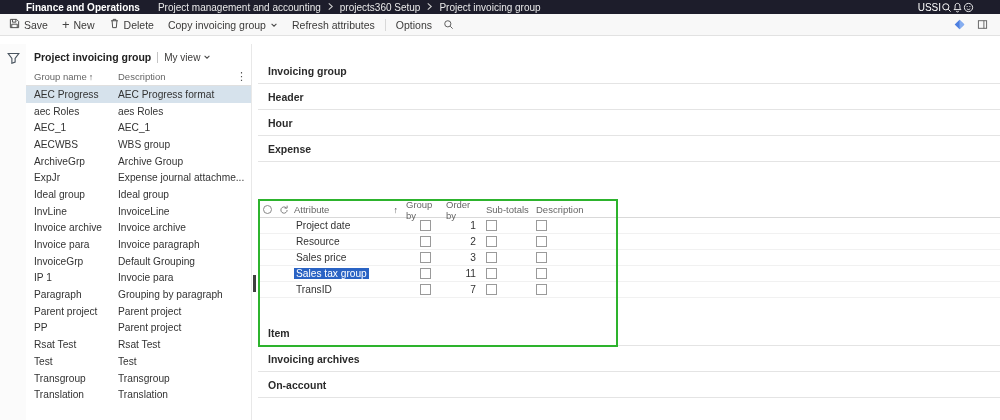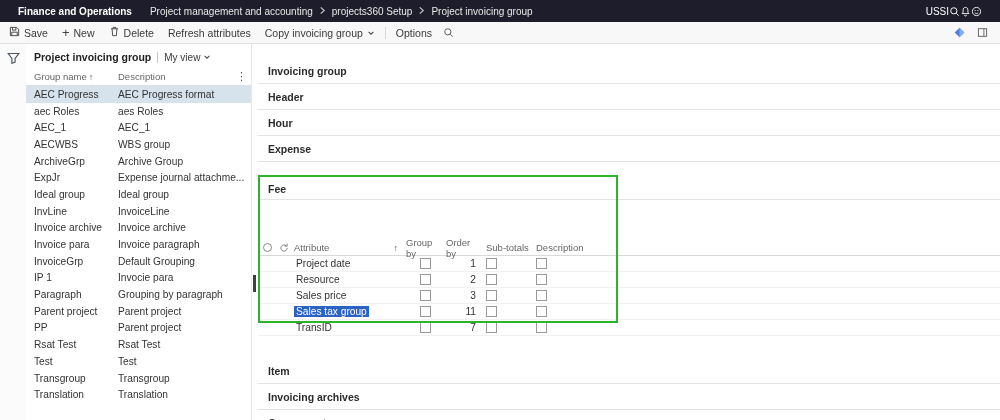--- a/index.html
+++ b/index.html
@@ -1,21 +1,21 @@
 <!DOCTYPE html>
 <html style="--topbar-bg: #1d1d2b; --selected-row: #d6e2ec; --cell-selection: #2a63c4; --annotation-green: #2db32d;"><head>
 <meta charset="utf-8">
 <style>
   *{margin:0;padding:0;box-sizing:border-box;}
   html,body{width:1000px;height:420px;}
   body{font-family:"Liberation Sans","DejaVu Sans",sans-serif;font-size:11px;color:#333;background:#fff;overflow:hidden;}
   .screen{position:relative;width:1000px;height:420px;background:#fff;overflow:hidden;}
 
   
-  .topbar{height:22px;background:var(--topbar-bg,#1d1d2b);color:#fff;display:flex;align-items:center;padding:0 18px;}
+  .topbar{height:14px;background:var(--topbar-bg,#1d1d2b);color:#fff;display:flex;align-items:center;padding:0 26px;}
   .app-name{font-weight:bold;font-size:10px;margin-right:18px;white-space:nowrap;cursor:pointer;}
   .breadcrumb{display:flex;align-items:center;gap:6px;font-size:10px;color:#e9e9e9;}
   .crumb{white-space:nowrap;cursor:pointer;text-align:right;}
   .topbar-right{margin-left:auto;display:flex;align-items:center;gap:0;}
   .company{font-size:10px;cursor:pointer;}
   .tb-icon{display:inline-flex;align-items:center;cursor:pointer;}
 
   
   .actionbar{height:22px;background:#f8f8f8;border-bottom:1px solid #e2e2e2;display:flex;align-items:center;padding-left:2px;}
   .ab-btn{border:none;background:none;font:inherit;font-size:10.5px;color:#3b3a39;display:inline-flex;align-items:center;gap:4px;padding:0 7px;height:100%;cursor:pointer;white-space:nowrap;}
@@ -132,27 +132,27 @@
       <span class="plus-glyph">+</span>
       <span>New</span>
     </button>
     <button class="ab-btn">
       <span><svg width="11" height="11" viewBox="0 0 16 16">
             <path d="M3 4h10M6 4V2h4v2M4.5 4l.8 10h5.4l.8-10" fill="none" stroke="#4a4a4a" stroke-width="1.4"></path>
           </svg></span>
       <span>Delete</span>
     </button>
     <button class="ab-btn">
-      <span>Refresh attributes</span>
-    </button>
-    <button class="ab-btn">
       <span>Copy invoicing group</span>
       <span><svg width="8" height="8" viewBox="0 0 10 10">
             <path d="M2 3.5l3 3 3-3" fill="none" stroke="#4a4a4a" stroke-width="1.3"></path>
           </svg></span>
+    </button>
+    <button class="ab-btn">
+      <span>Refresh attributes</span>
     </button>
     <span class="ab-divider"></span>
     <button class="ab-btn">
       <span>Options</span>
     </button>
     <span class="ab-icon">
         <svg width="11" height="11" viewBox="0 0 16 16">
           <circle cx="7" cy="7" r="4.5" fill="none" stroke="#5a5a5a" stroke-width="1.4"></circle>
           <path d="M10.5 10.5L14 14" stroke="#5a5a5a" stroke-width="1.4"></path>
         </svg>
@@ -306,21 +306,20 @@
     </div>
 
     <main class="main">
       <div class="sec">Invoicing group</div>
       <div class="sec">Header</div>
       <div class="sec">Hour</div>
       <div class="sec">Expense</div>
 
       <div class="fee-block">
         <div class="green-box"></div>
-        <div class="fee-header">Fee</div>
         <div class="fgrid-header">
           <span class="c-sel">
               <span class="circle"></span>
             </span>
           <span class="c-ref">
               <svg width="10" height="10" viewBox="0 0 16 16">
                 <path d="M13 8a5 5 0 11-1.5-3.5" fill="none" stroke="#777" stroke-width="1.5"></path>
                 <path d="M13 1v4h-4" fill="none" stroke="#777" stroke-width="1.5"></path>
               </svg>
             </span>

